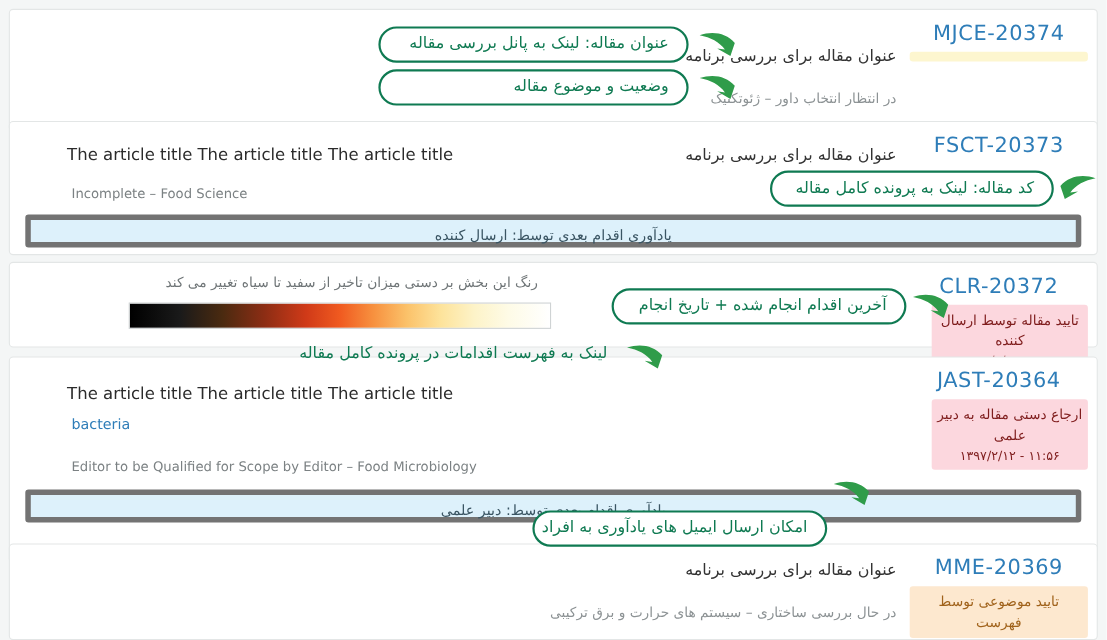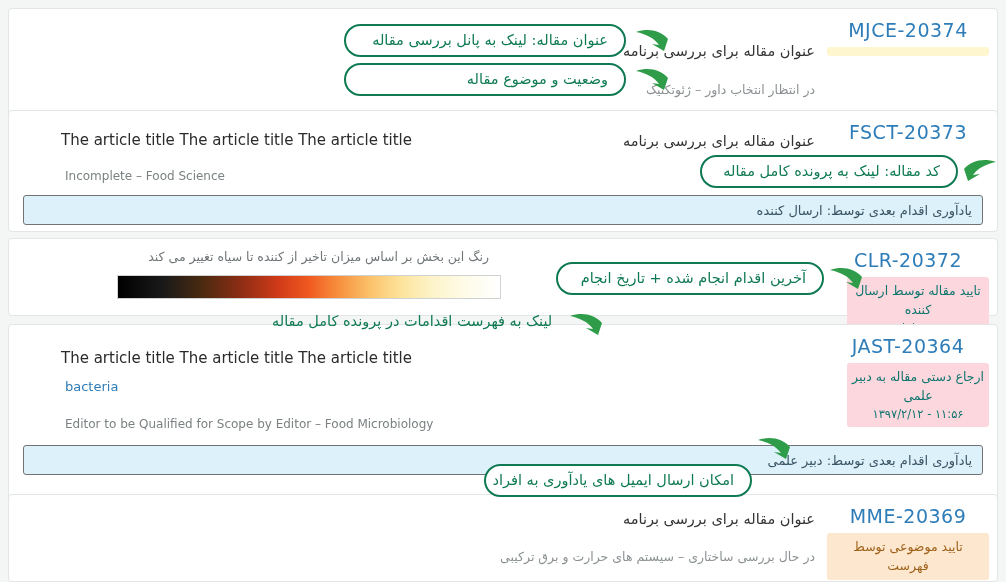--- a/index.html
+++ b/index.html
@@ -50,21 +50,21 @@
   }
   .status {
     border-radius: 3px;
     padding: 5px 4px 4px 4px;
     font-size: 12.5px;
     line-height: 1.5;
   }
   .status .st-label { display: block; }
   .status .st-date { display: block; font-size: 11.5px; direction: ltr; }
   .st-yellow { background: #fdf6cf; color: #8a7a12; }
-  .st-pink   { background: #fcd7de; color: #0f766e; margin-left: 20px; }
+  .st-pink   { background: #fcd7de; color: #7f1d1d; margin-left: 20px; }
   .st-orange { background: #fde8cf; color: #a0621b; }
   .prog-title {
     position: absolute;
     right: 182px;
     font-size: 14.5px;
     color: #333333;
     direction: rtl;
     white-space: nowrap;
   }
   .sub-line {
@@ -97,26 +97,25 @@
     font-size: 13px;
     color: #2e7db8;
     direction: ltr;
     white-space: nowrap;
   }
   .bluebar {
     position: absolute;
     left: 14px;
     right: 14px;
     background: #ddf1fb;
-    border: 1px solid #737373;
+    border: 5px solid #737373;
     border-radius: 3px;
     height: 30px;
     line-height: 30px;
-    text-align: right;
-    padding-right: 10px;
+    text-align: center;
     box-sizing: border-box;
     font-size: 13px;
     color: #3a5563;
     direction: rtl;
     white-space: nowrap;
   }
   
   .legend-caption {
     position: absolute;
     font-size: 12.5px;
@@ -197,21 +196,21 @@
   </div>
 
   <div class="card" style="top:238px;height:78px;">
     <div class="statuscol">
       <div class="code">CLR-20372</div>
       <div class="status st-pink">
         <span class="st-label">تایید مقاله توسط ارسال کننده</span>
         <span class="st-date">۱۳۹۷/۲/۱۲ - ۰:۵۷</span>
       </div>
     </div>
-    <div class="legend-caption" style="top:10px;right:508px;">رنگ این بخش بر اساس میزان تاخیر از کننده تا سیاه تغییر می کند</div>
+    <div class="legend-caption" style="top:10px;right:508px;">رنگ این بخش بر دستی میزان تاخیر از سفید تا سیاه تغییر می کند</div>
     <div class="legend-bar" style="top:36px;left:108px;width:382px;"></div>
   </div>
 
   <div class="card" style="top:324px;height:188px;">
     <div class="statuscol">
       <div class="code">JAST-20364</div>
       <div class="status st-pink">
         <span class="st-label">ارجاع دستی مقاله به دبیر علمی</span>
         <span class="st-date">۱۳۹۷/۲/۱۲ - ۱۱:۵۶</span>
       </div>

